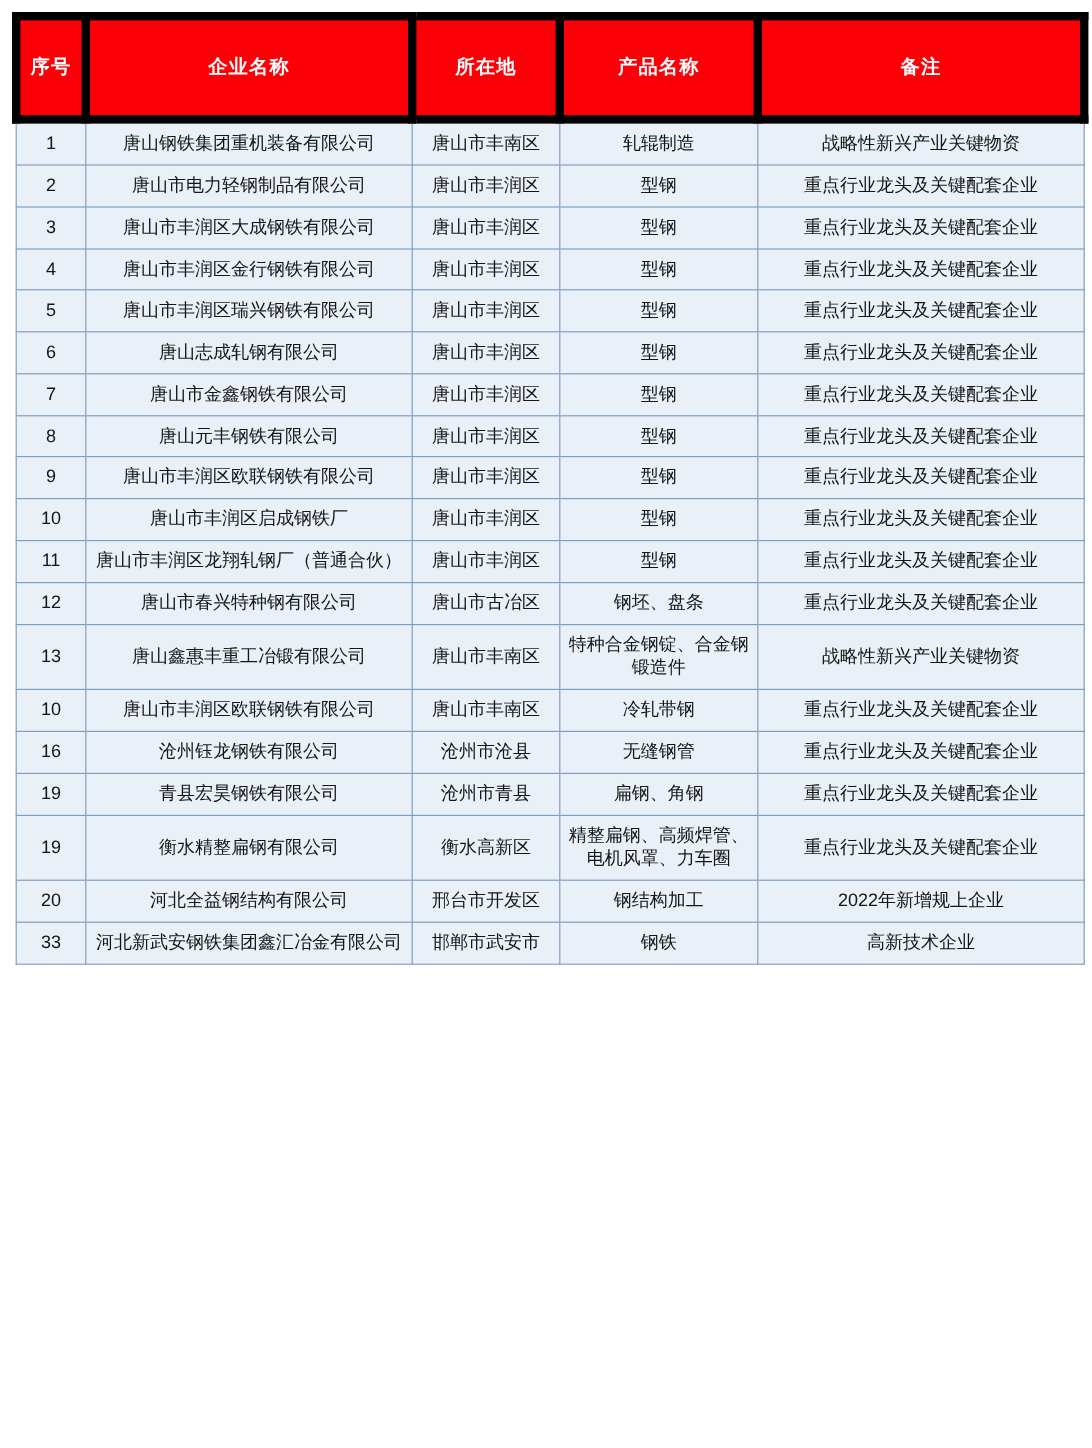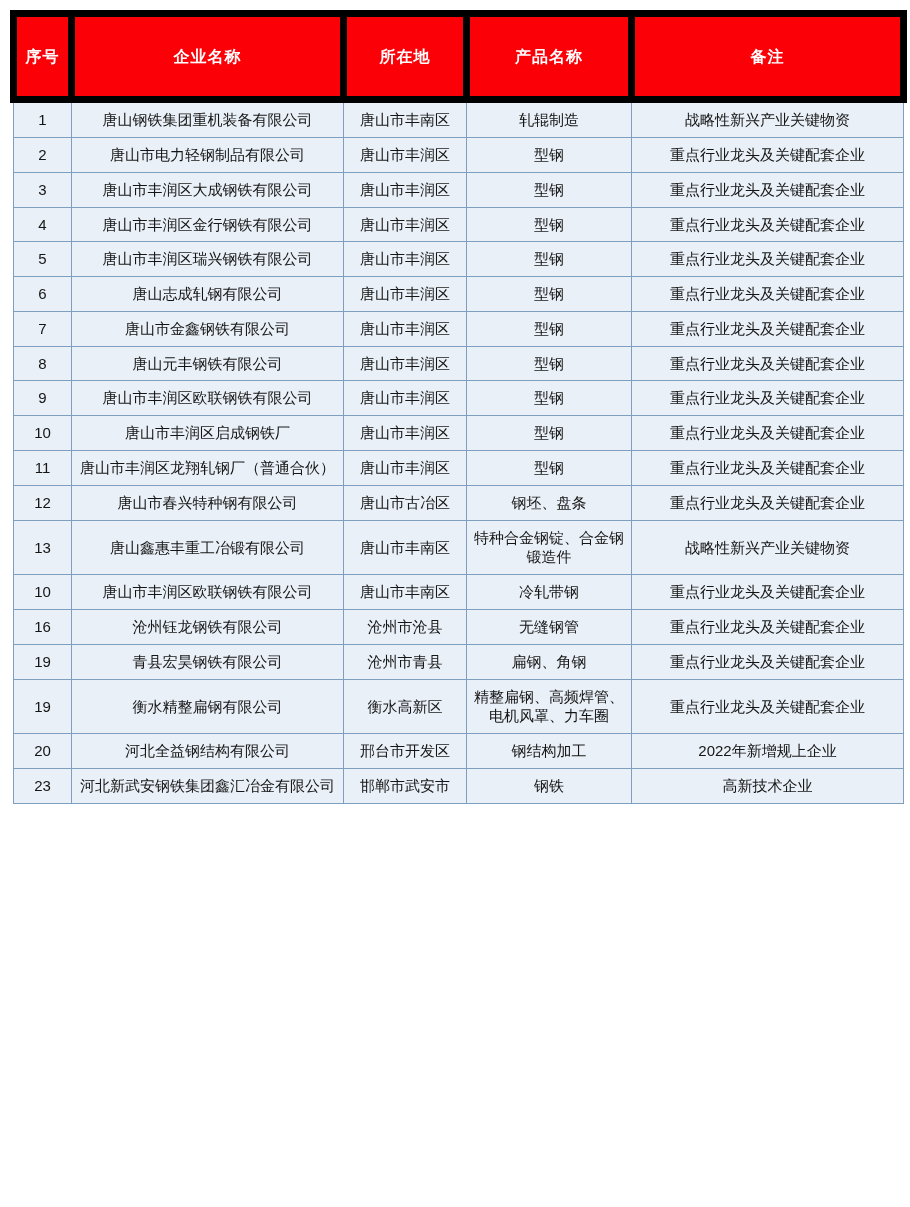--- a/index.html
+++ b/index.html
@@ -199,21 +199,21 @@
           <td class="col-remark">重点行业龙头及关键配套企业</td>
         </tr>
         <tr>
           <td class="col-idx">20</td>
           <td class="col-name">河北全益钢结构有限公司</td>
           <td class="col-loc">邢台市开发区</td>
           <td class="col-prod">钢结构加工</td>
           <td class="col-remark">2022年新增规上企业</td>
         </tr>
         <tr>
-          <td class="col-idx">23</td>
+          <td class="col-idx">33</td>
           <td class="col-name">河北新武安钢铁集团鑫汇冶金有限公司</td>
           <td class="col-loc">邯郸市武安市</td>
           <td class="col-prod">钢铁</td>
           <td class="col-remark">高新技术企业</td>
         </tr>
       </tbody>
   </table>
 </div>
 
 </body></html>

